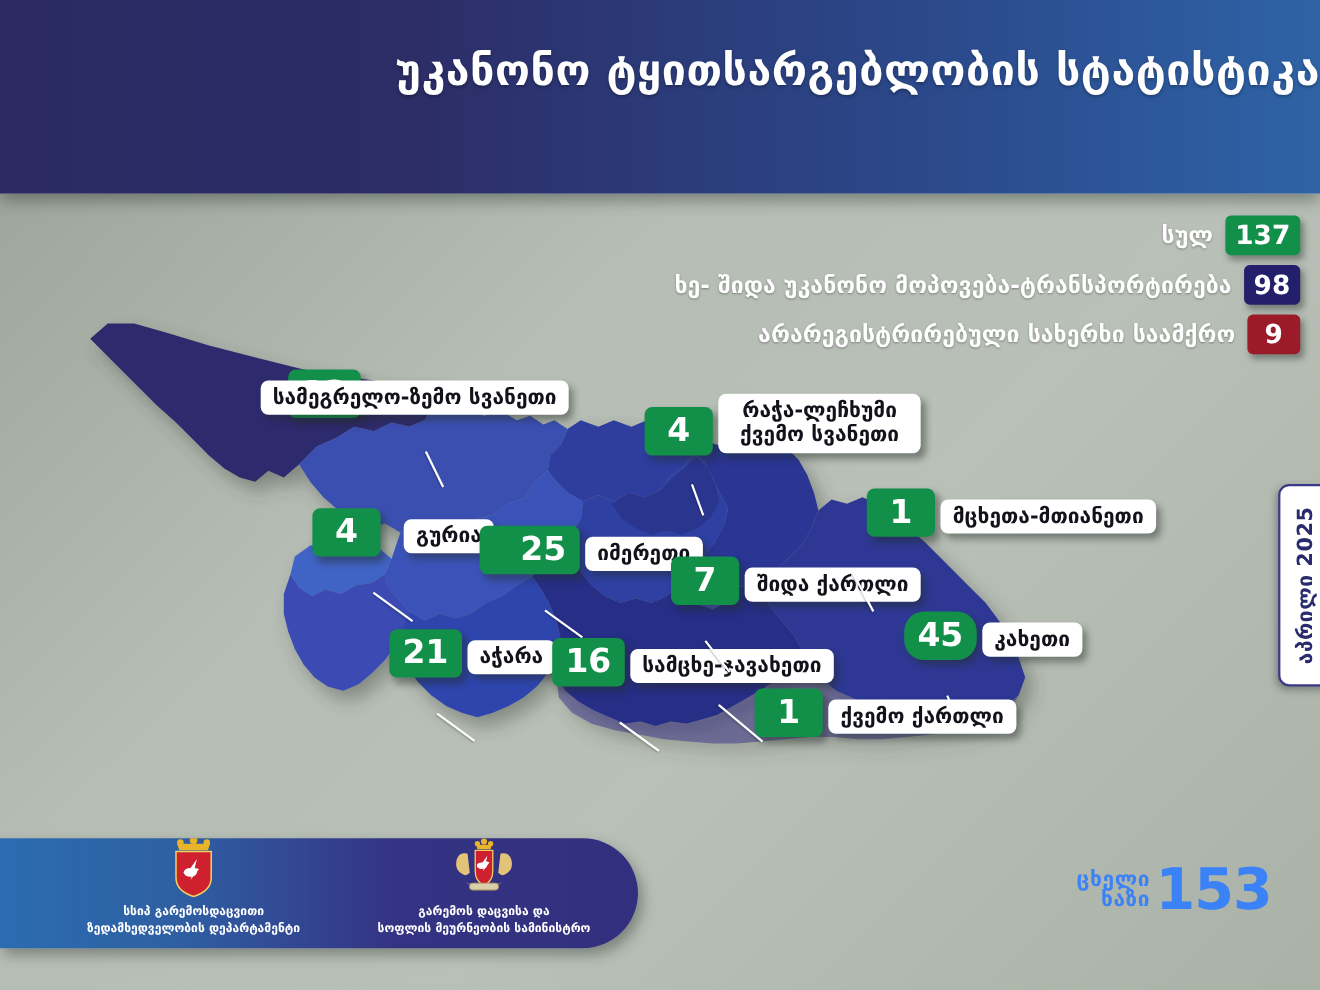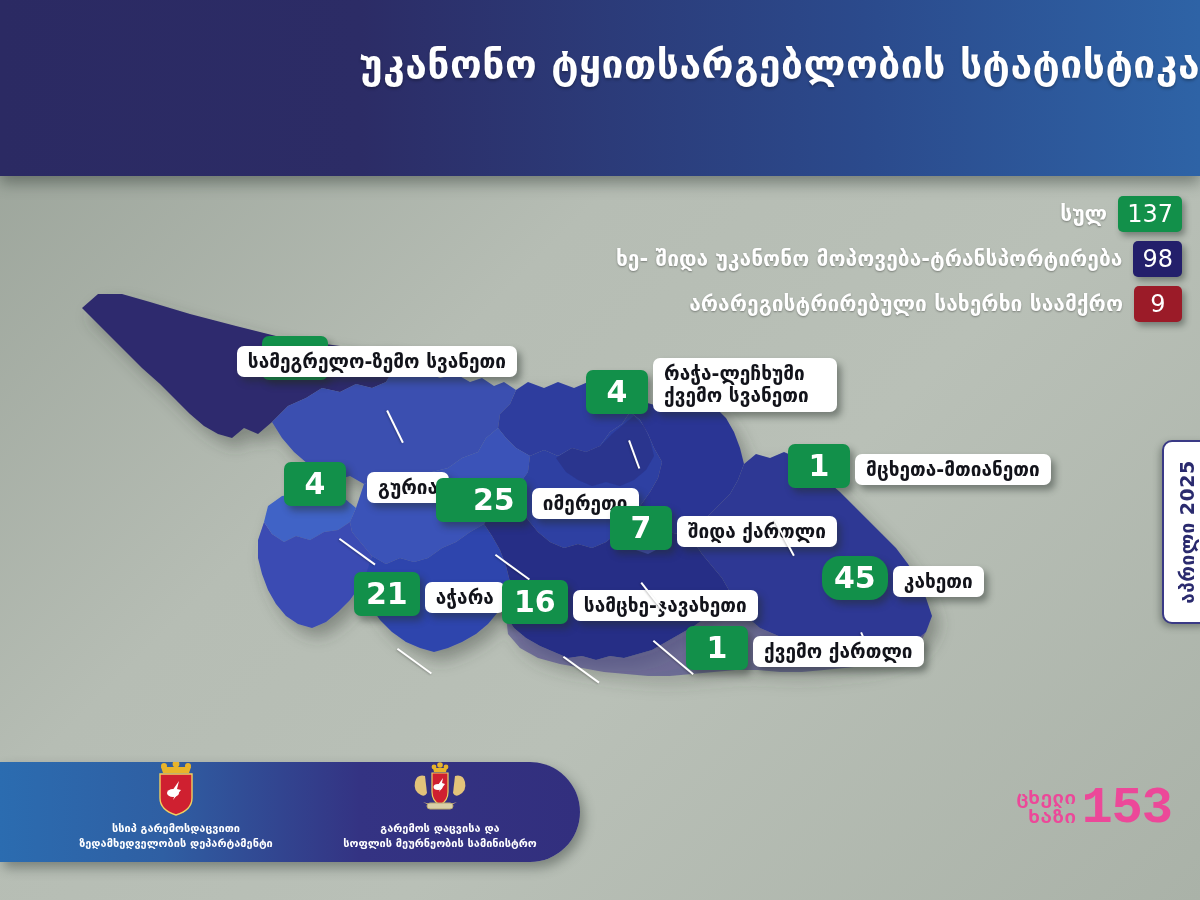--- a/index.html
+++ b/index.html
@@ -22,41 +22,41 @@
   }
   
   #legend{position:absolute;right:18px;top:196px;z-index:5;}
   .legend-row{display:flex;align-items:center;justify-content:flex-end;margin-bottom:9px;}
   .legend-label{
     color:#ffffff;font-size:21px;font-weight:bold;margin-right:11px;white-space:nowrap;
     text-shadow:0 1px 2px rgba(0,0,0,.35);
   }
   .legend-chip{
     min-width:48px;height:36px;border-radius:5px;display:flex;align-items:center;justify-content:center;
-    color:#fff;font-size:24px;font-weight:normal;padding:0 9px;box-sizing:border-box;
+    color:#fff;font-size:24px;font-weight:bold;padding:0 9px;box-sizing:border-box;
     box-shadow:3px 4px 6px rgba(40,50,45,.45);
   }
   
   #map-wrap{position:absolute;left:0;top:176px;width:1200px;height:620px;z-index:2;}
   #map-svg{position:absolute;left:0;top:0;width:1200px;height:620px;}
   
   .callout{position:absolute;z-index:4;}
   .cnum{
     display:inline-flex;align-items:center;justify-content:center;
     height:44px;min-width:62px;padding:0 12px;border-radius:7px;box-sizing:border-box;
     background:#12904a;color:#fff;font-size:30px;font-weight:bold;line-height:1;
     box-shadow:4px 5px 7px rgba(35,45,40,.45);
   }
   .cname{
     display:inline-block;background:#ffffff;color:#12131a;
     font-size:19px;font-weight:bold;line-height:1.18;
     padding:4px 11px 5px;border-radius:7px;white-space:nowrap;
     box-shadow:4px 5px 7px rgba(35,45,40,.45);
   }
-  .cname.two{white-space:normal;}
+  .cname.two{white-space:normal;text-align:center;}
   .leader{position:absolute;background:#ffffff;height:2px;transform-origin:0 0;box-shadow:0 1px 2px rgba(0,0,0,.25);}
   
   #date-tab{
     position:absolute;right:-12px;top:440px;width:46px;height:180px;
     background:#ffffff;border:2px solid #3a3a86;border-radius:10px;
     display:flex;align-items:center;justify-content:center;z-index:5;
     box-shadow:-2px 3px 7px rgba(40,50,45,.4);
   }
   #date-text{
     transform:rotate(-90deg);white-space:nowrap;
@@ -70,22 +70,22 @@
     box-shadow:4px 6px 12px rgba(40,50,45,.42);z-index:5;
   }
   .org{position:absolute;top:0;height:100px;display:flex;flex-direction:column;align-items:center;}
   .org-caption{
     color:#ffffff;font-size:11px;font-weight:bold;line-height:1.35;text-align:center;
     white-space:pre-line;margin-top:2px;
   }
   .emblem{position:relative;}
   
   #hotline{
-    position:absolute;right:28px;top:786px;z-index:5;
-    display:flex;align-items:center;color:#ec4899;font-family:Liberation Mono, monospace;
+    position:absolute;right:44px;top:786px;z-index:5;
+    display:flex;align-items:center;color:#3b82f6;
   }
   #hotline-words{
     font-size:19px;font-weight:bold;line-height:1.0;text-align:right;white-space:pre-line;
     letter-spacing:.5px;
   }
   #hotline-number{font-size:52px;font-weight:bold;line-height:.9;margin-left:5px;letter-spacing:-1px;}
 </style>
 </head>
 <body>
 

